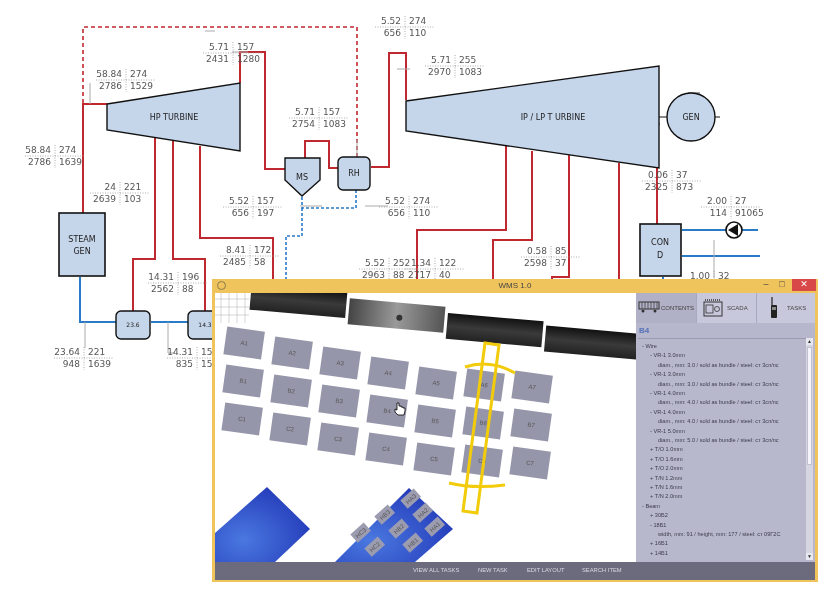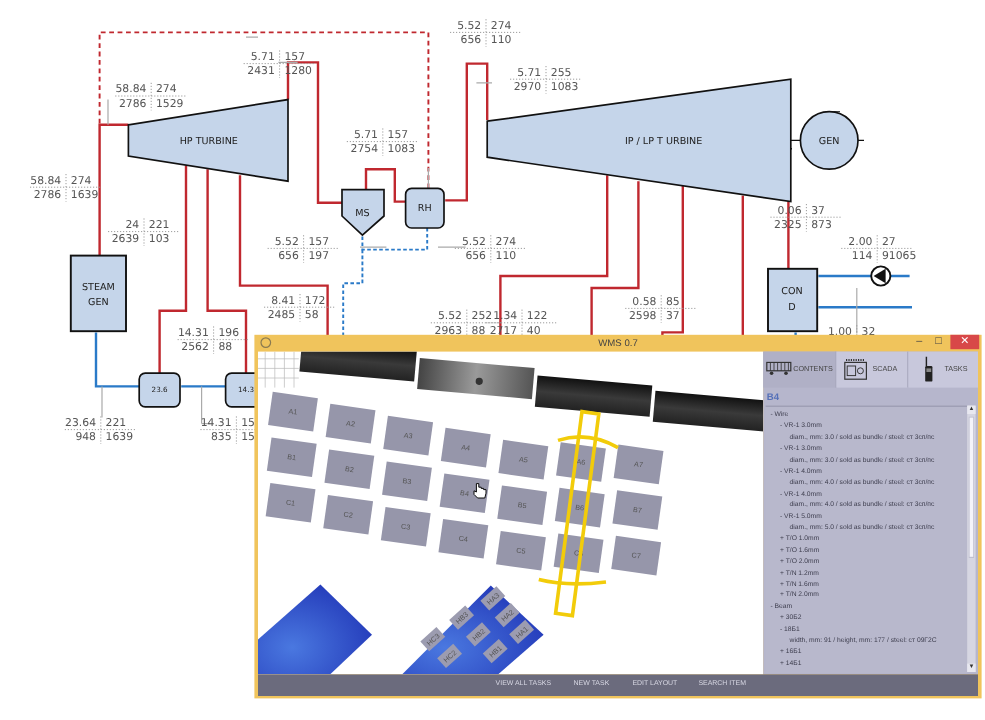--- a/index.html
+++ b/index.html
@@ -241,21 +241,21 @@
         <text class="lbl" x="193" y="367" text-anchor="end">835</text>
         <text class="lbl" x="201" y="367" text-anchor="start">15</text>
         <path d="M167 358 H227 M197 347 V370" stroke="#999" stroke-width="0.8" stroke-dasharray="1,1.5" fill="none"></path>
       </g>
     </g>
 </svg>
 
 <div id="wms">
   <div id="wms-title">
     <span class="app-icon"></span>
-    <span class="ttl">WMS 0.7</span>
+    <span class="ttl">WMS 1.0</span>
     <span class="wbtn" id="btn-min">–</span>
     <span class="wbtn" id="btn-max">□</span>
     <span class="wbtn" id="btn-close">✕</span>
   </div>
 
   <div id="wms-canvas">
     <svg width="421" height="269" viewBox="0 0 421 269">
       <defs>
         <linearGradient id="crane" x1="0" y1="0" x2="0" y2="1">
           <stop offset="0" stop-color="#111"></stop>

